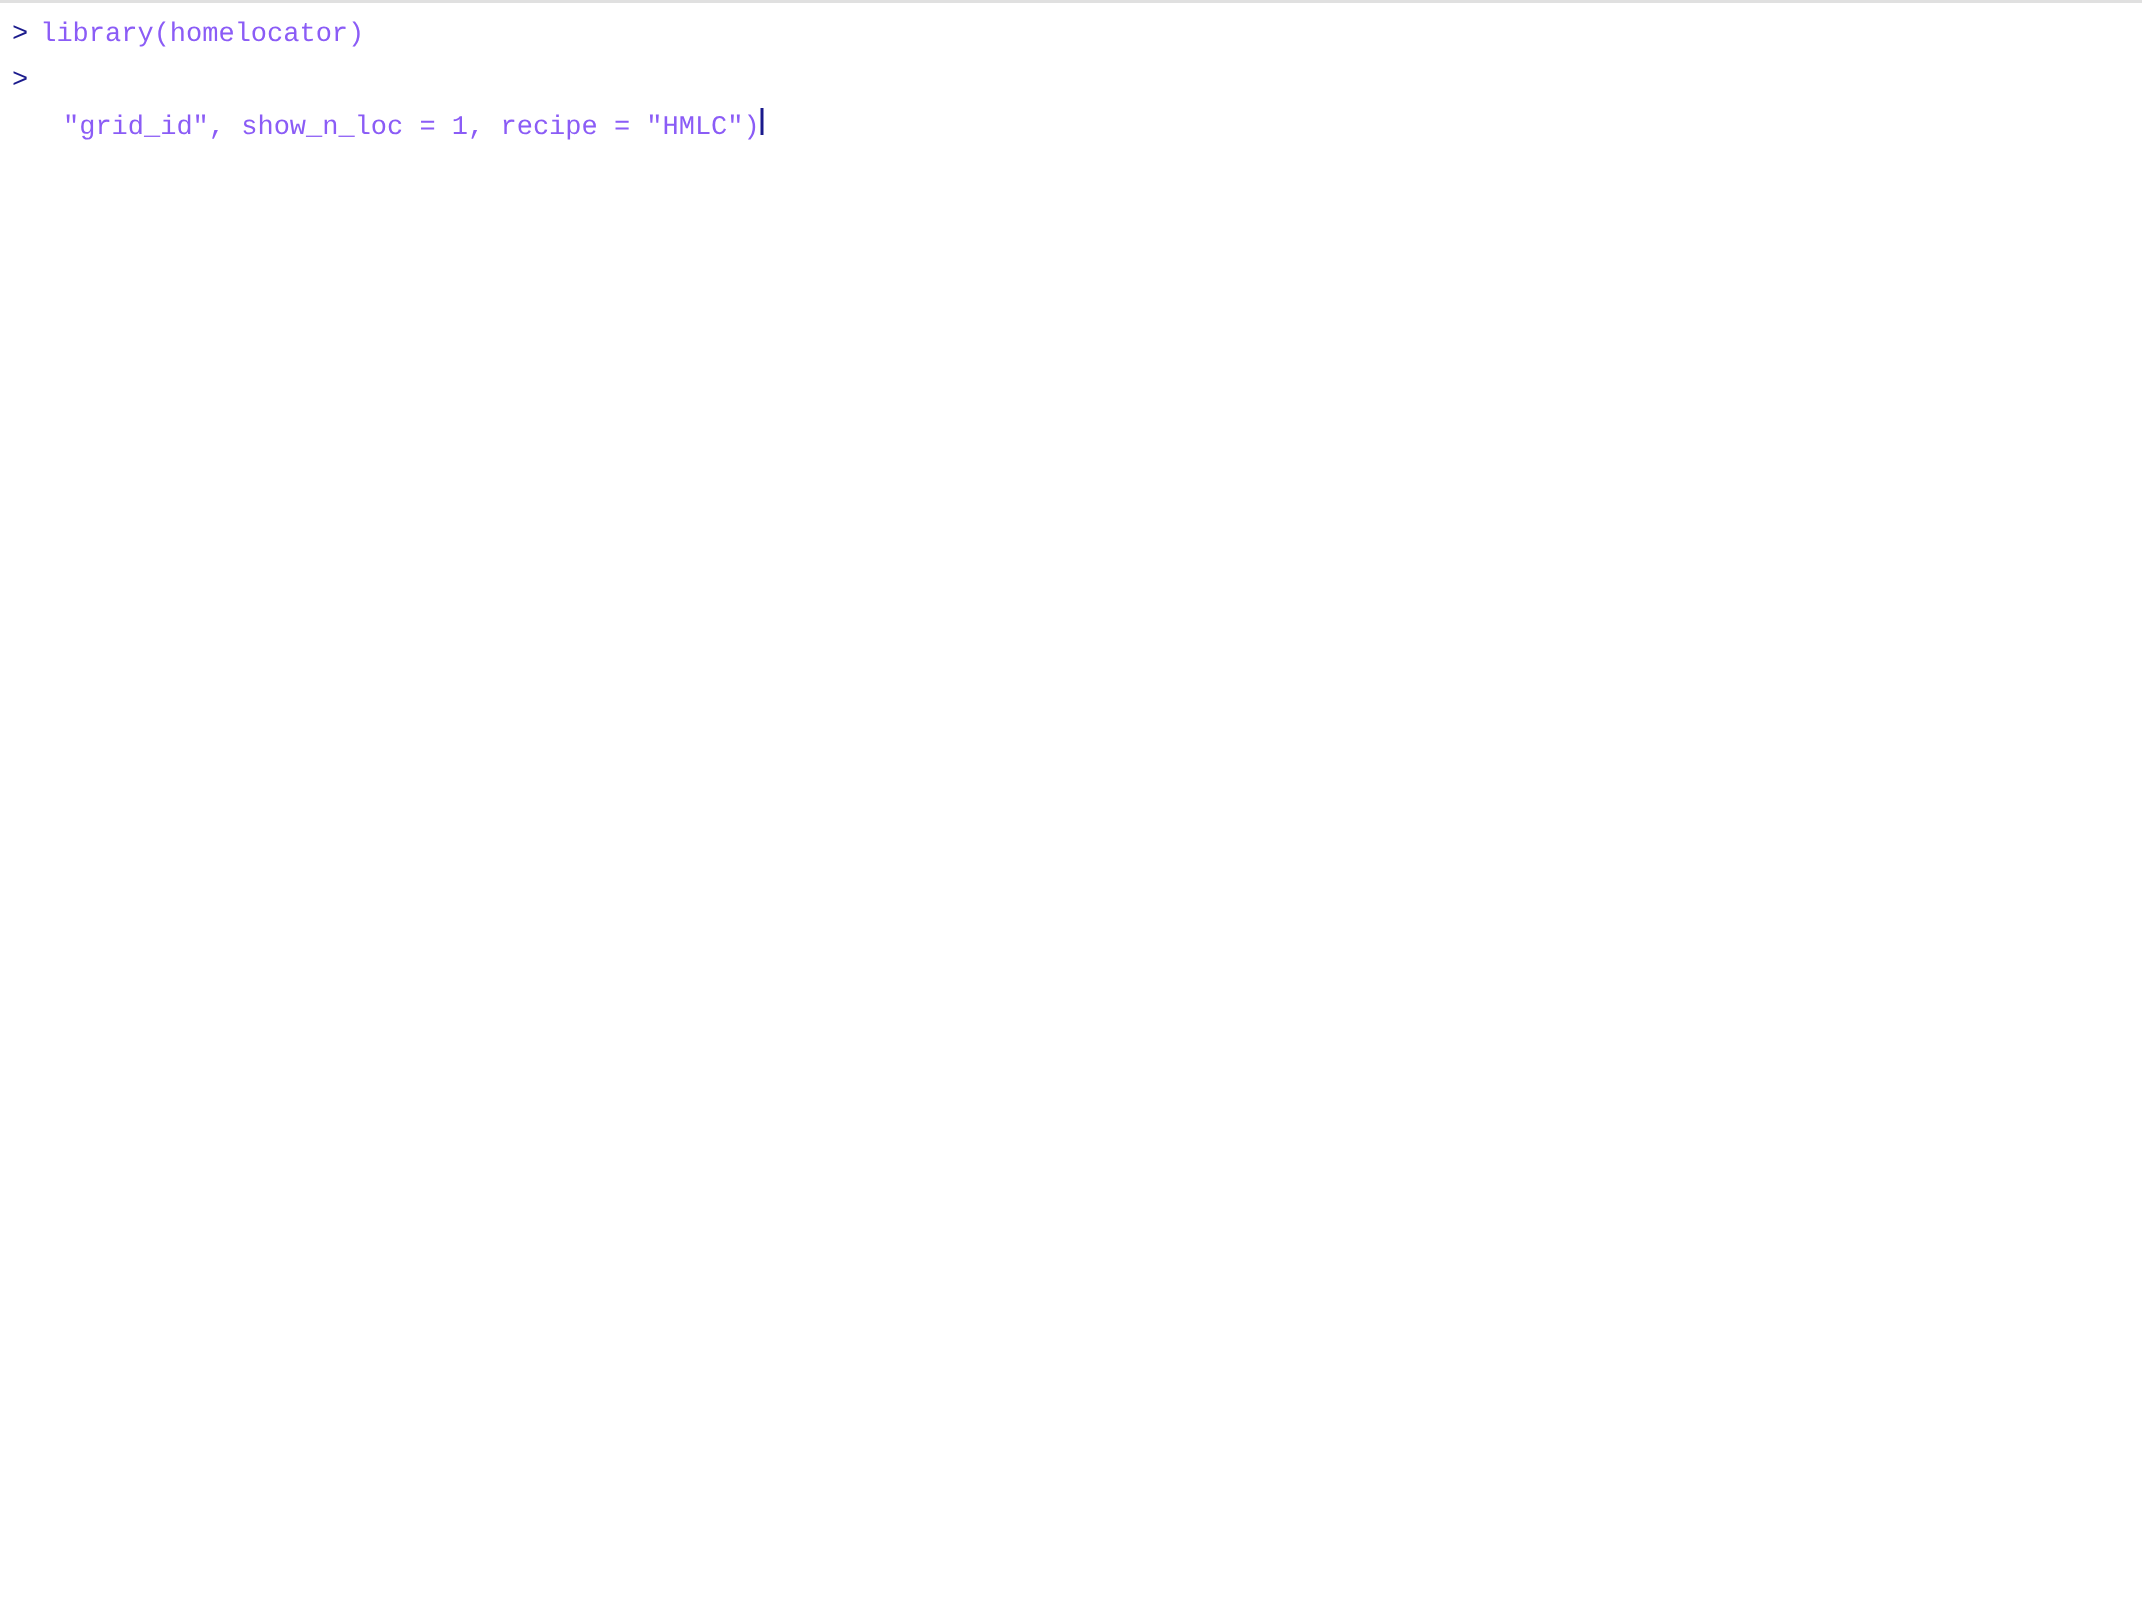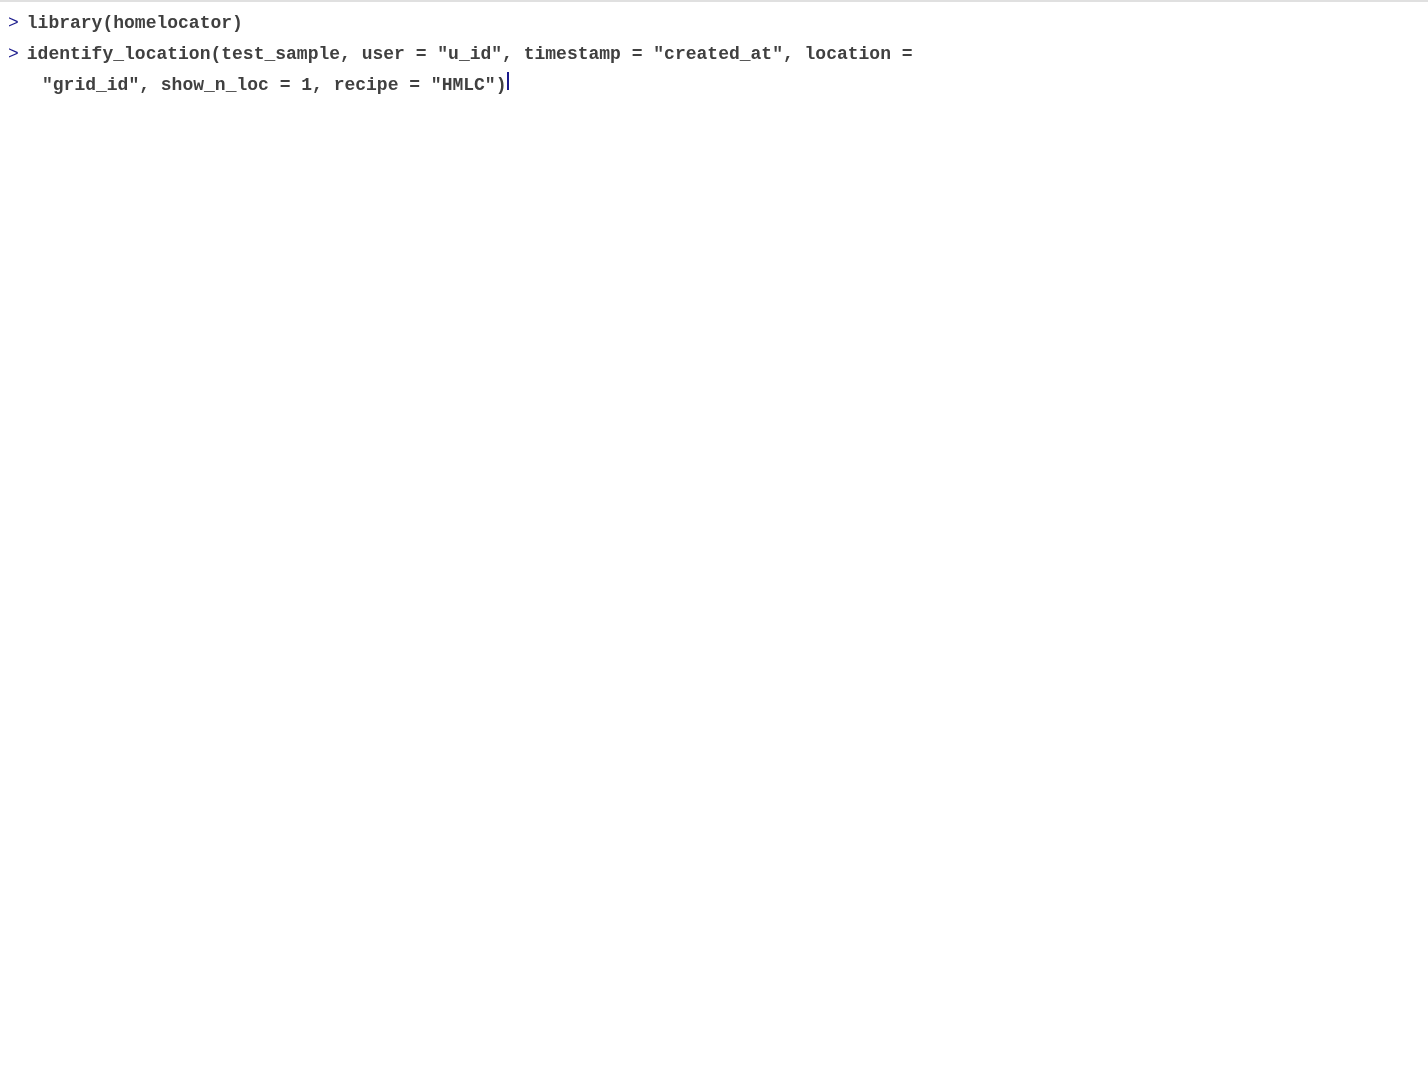--- a/index.html
+++ b/index.html
@@ -34,23 +34,23 @@
     .prompt {
       color: #1a1a8c;
       font-size: 18px;
       font-weight: normal;
       margin-right: 8px;
       white-space: nowrap;
       flex-shrink: 0;
     }
 
     .code-text {
-      color: #404040;
+      color: #8b5cf6;
       font-size: 18px;
-      font-weight: bold;
+      font-weight: normal;
       white-space: pre-wrap;
       word-break: break-all;
     }
 
     .continuation-line {
       display: flex;
       align-items: flex-start;
       padding: 2px 8px;
       padding-left: 42px;
       line-height: 1.5;
@@ -80,20 +80,19 @@
 <div class="console-container">
   <div class="top-border"></div>
 
   <div class="console-line">
     <span class="prompt">&gt;</span>
     <span class="code-text">library(homelocator)</span>
   </div>
 
   <div class="console-line">
     <span class="prompt">&gt;</span>
-    <span class="code-text">identify_location(test_sample, user = "u_id", timestamp = "created_at", location =</span>
   </div>
 
   <div class="continuation-line">
     <span class="code-text">"grid_id", show_n_loc = 1, recipe = "HMLC")</span>
       <span class="cursor"></span>
   </div>
 </div>
 
 </body></html>

